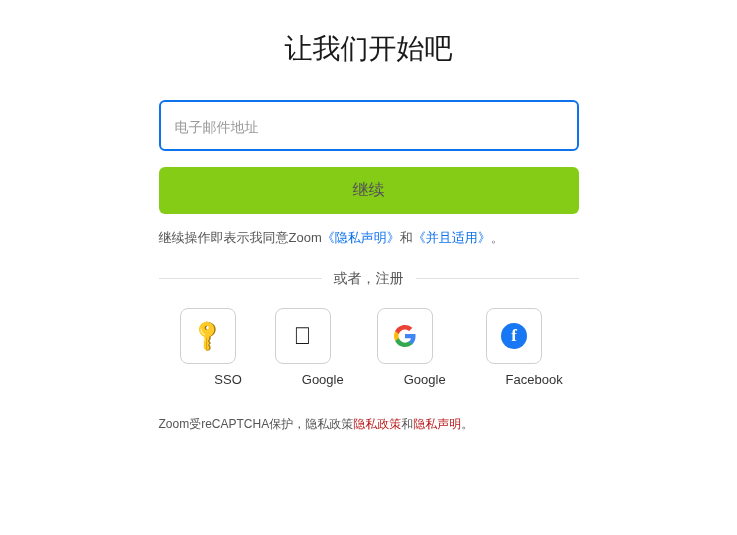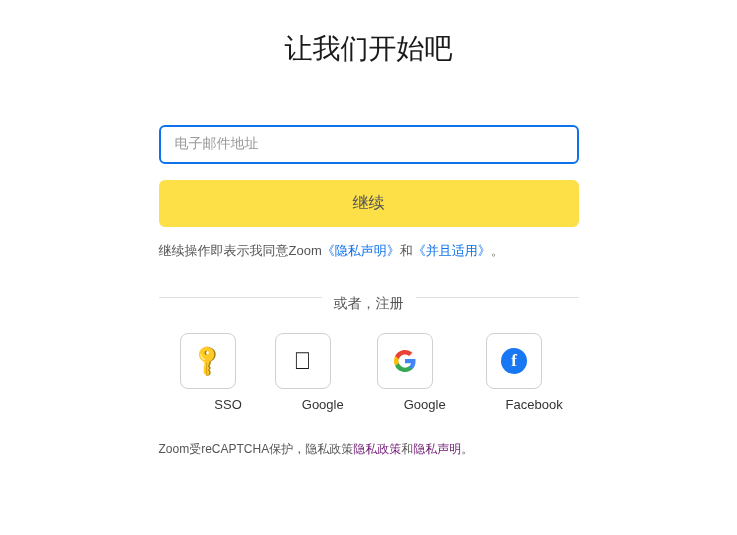--- a/index.html
+++ b/index.html
@@ -32,36 +32,35 @@
       color: #1a1a1a;
       margin-bottom: 32px;
       text-align: center;
     }
 
     .email-input {
       width: 100%;
       padding: 12px 14px;
       border: 2px solid #0e72ed;
       border-radius: 6px;
-      font-size: 10px;
+      font-size: 20px;
       color: #333;
       outline: none;
       margin-bottom: 16px;
-      margin-top: 25px;
     }
 
     .email-input::placeholder {
       color: #999;
       font-size: 14px;
     }
 
     .continue-btn {
       width: 100%;
       padding: 13px;
-      background: #fde047;
+      background: #84cc16;
       border: none;
       border-radius: 6px;
       font-size: 16px;
       color: #555;
       cursor: pointer;
       margin-bottom: 14px;
     }
 
     .terms-text {
       font-size: 13px;
@@ -87,21 +86,20 @@
     .divider-line {
       flex: 1;
       height: 1px;
       background: #e0e0e0;
     }
 
     .divider-text {
       padding: 0 12px;
       font-size: 14px;
       color: #555;
-      margin-top: 12px;
     }
 
     .social-login {
       width: 100%;
       display: flex;
       justify-content: center;
       gap: 20px;
       margin-bottom: 28px;
     }
 
@@ -160,21 +158,21 @@
     }
 
     .footer-text {
       font-size: 12px;
       color: #555;
       line-height: 1.6;
       width: 100%;
     }
 
     .footer-text a {
-      color: #701a75;
+      color: #b91c1c;
       text-decoration: none;
     }
   </style>
 </head>
 <body>
 
 <div class="container">
 
   <h1 class="page-title">让我们开始吧</h1>
 

